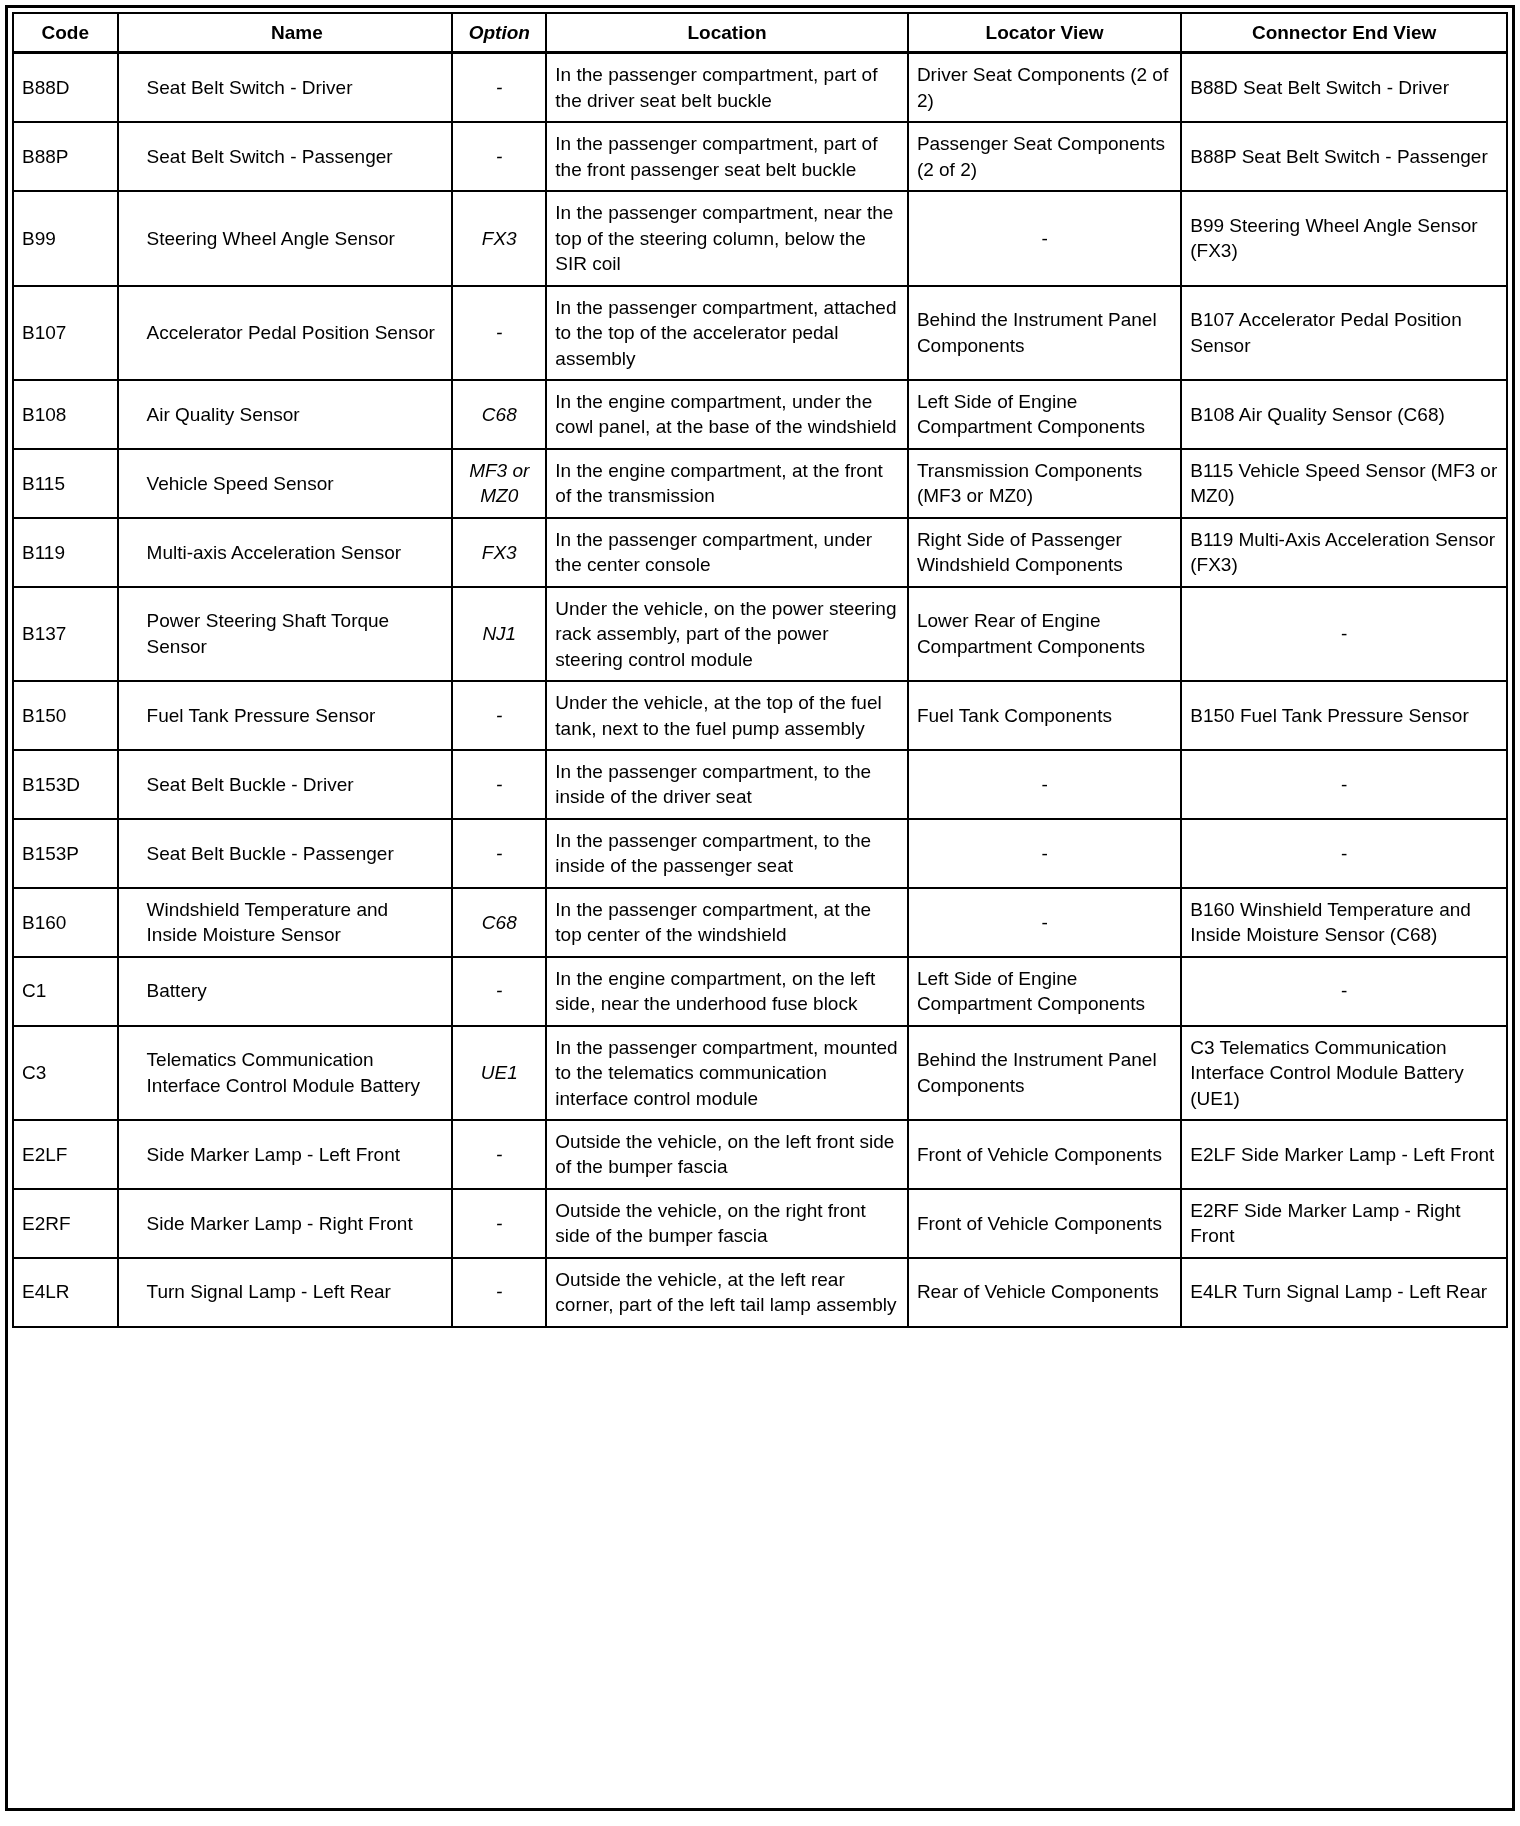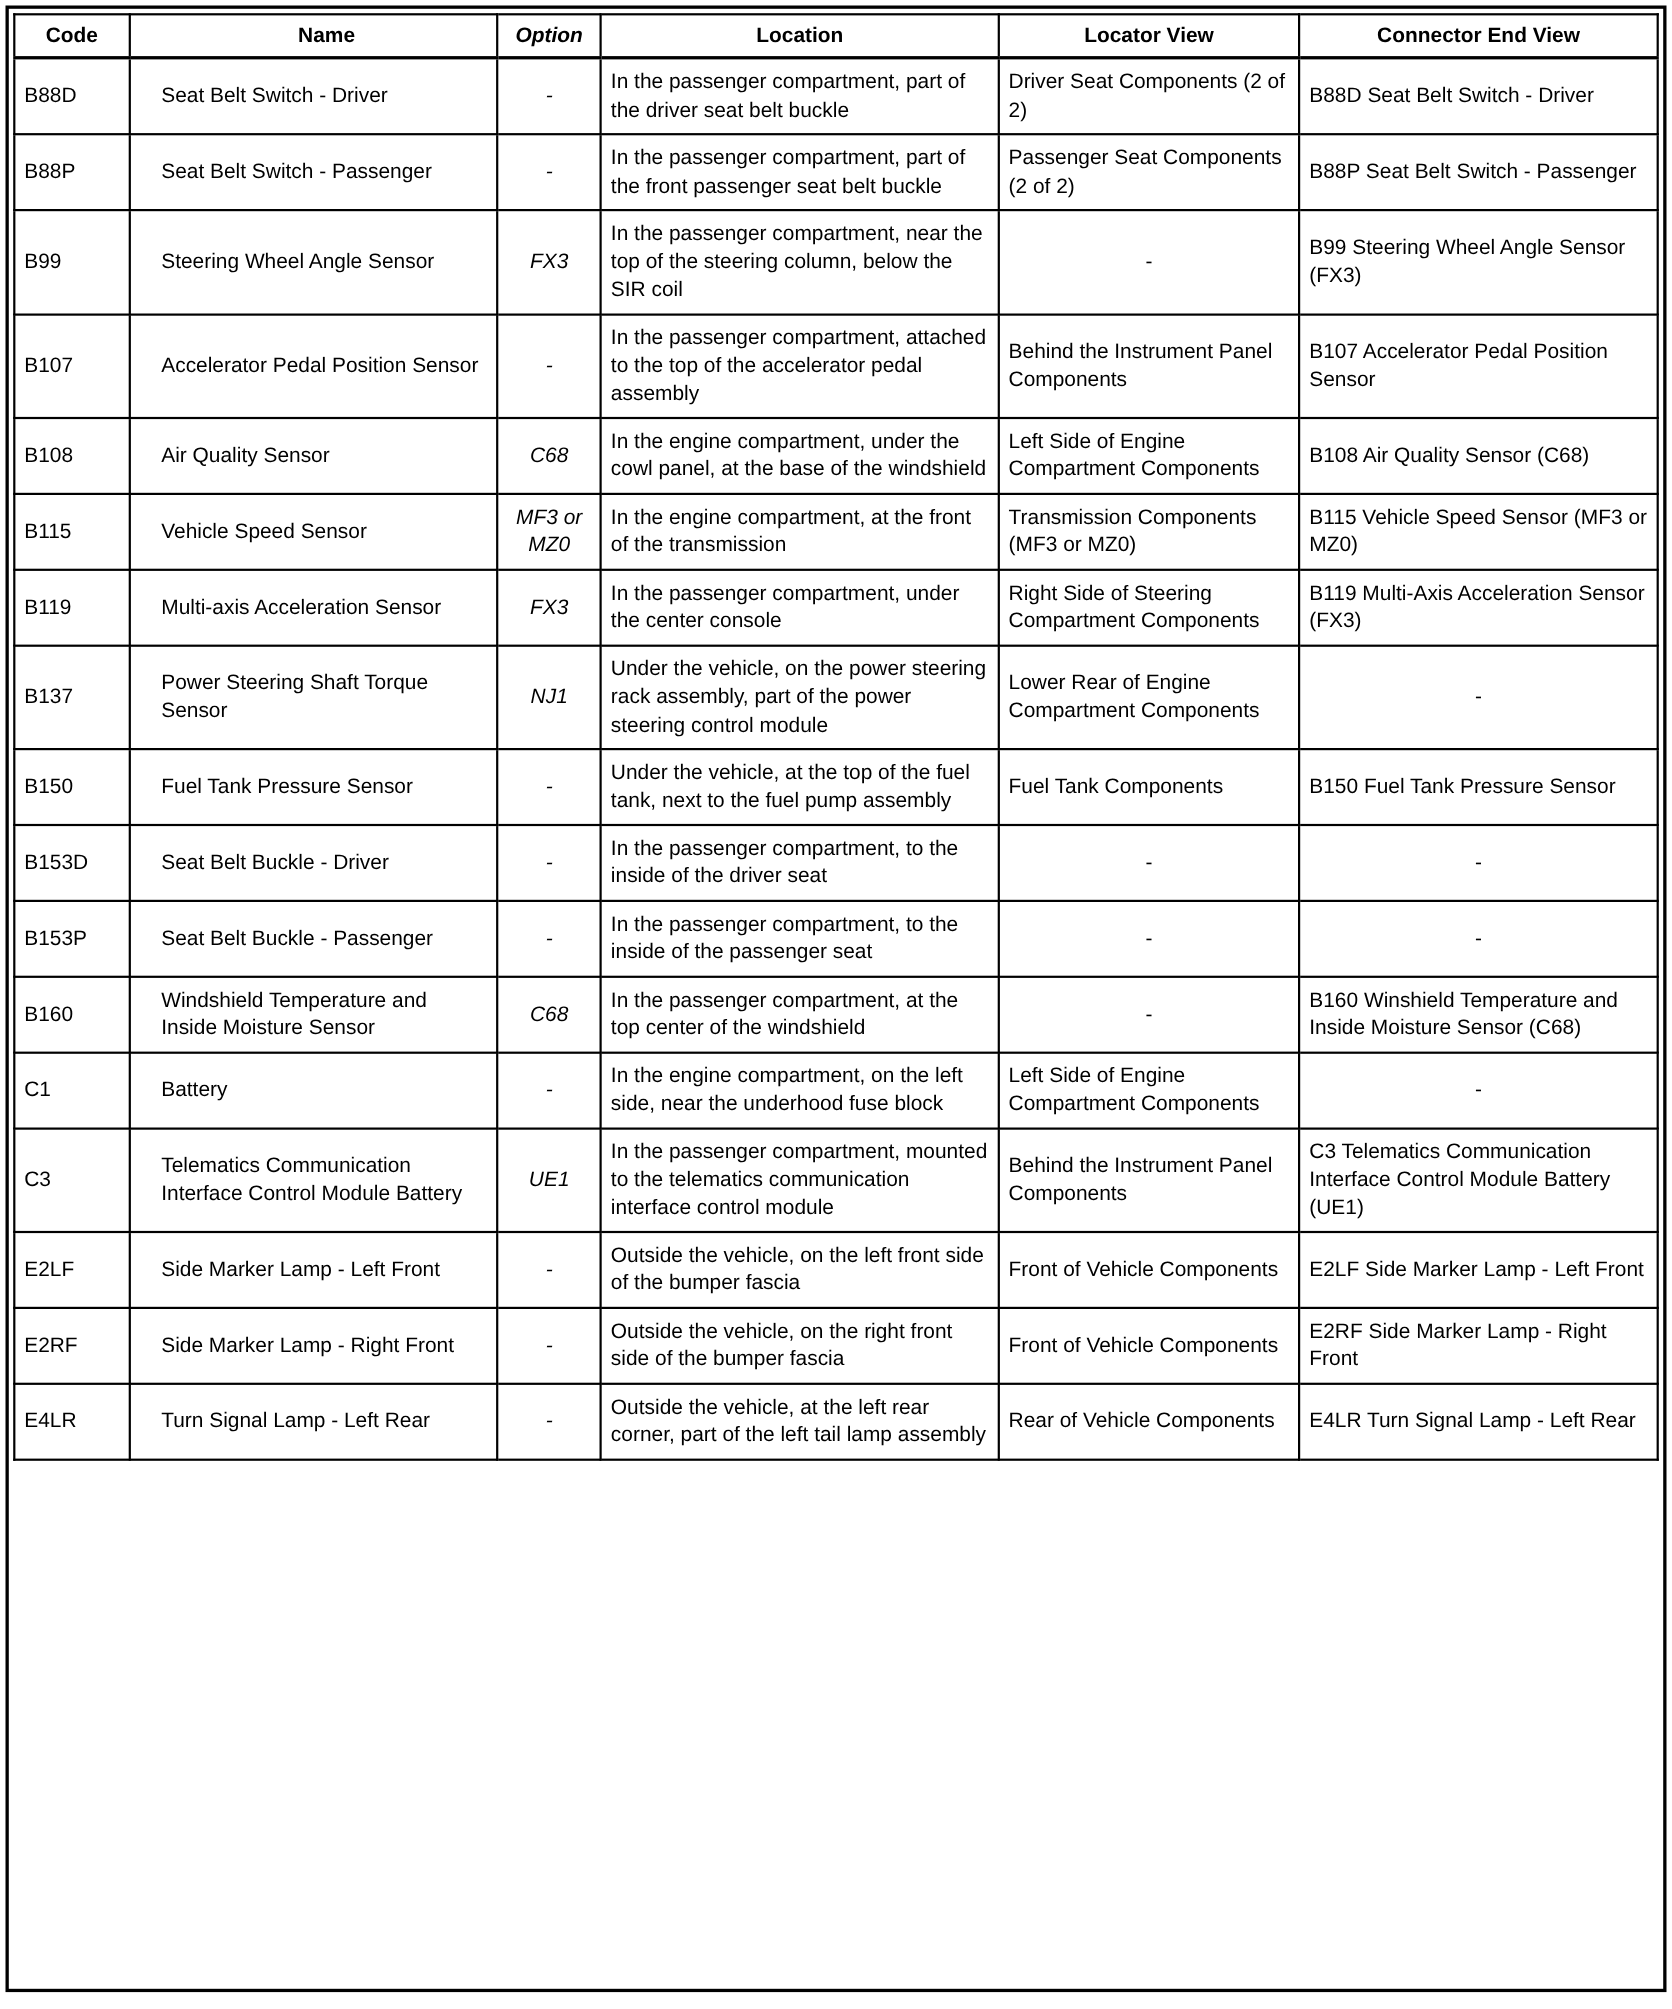--- a/index.html
+++ b/index.html
@@ -121,21 +121,21 @@
     <td class="col-location">In the engine compartment, at the front of the transmission</td>
     <td class="col-locator">Transmission Components (MF3 or MZ0)</td>
     <td class="col-connector">B115 Vehicle Speed Sensor (MF3 or MZ0)</td>
   </tr>
 
   <tr>
     <td class="col-code">B119</td>
     <td class="col-name">Multi-axis Acceleration Sensor</td>
     <td class="col-option">FX3</td>
     <td class="col-location">In the passenger compartment, under the center console</td>
-    <td class="col-locator">Right Side of Steering Compartment Components</td>
+    <td class="col-locator">Right Side of Passenger Windshield Components</td>
     <td class="col-connector">B119 Multi-Axis Acceleration Sensor (FX3)</td>
   </tr>
 
   <tr>
     <td class="col-code">B137</td>
     <td class="col-name">Power Steering Shaft Torque Sensor</td>
     <td class="col-option">NJ1</td>
     <td class="col-location">Under the vehicle, on the power steering rack assembly, part of the power steering control module</td>
     <td class="col-locator">Lower Rear of Engine Compartment Components</td>
     <td class="col-connector dash">-</td>

